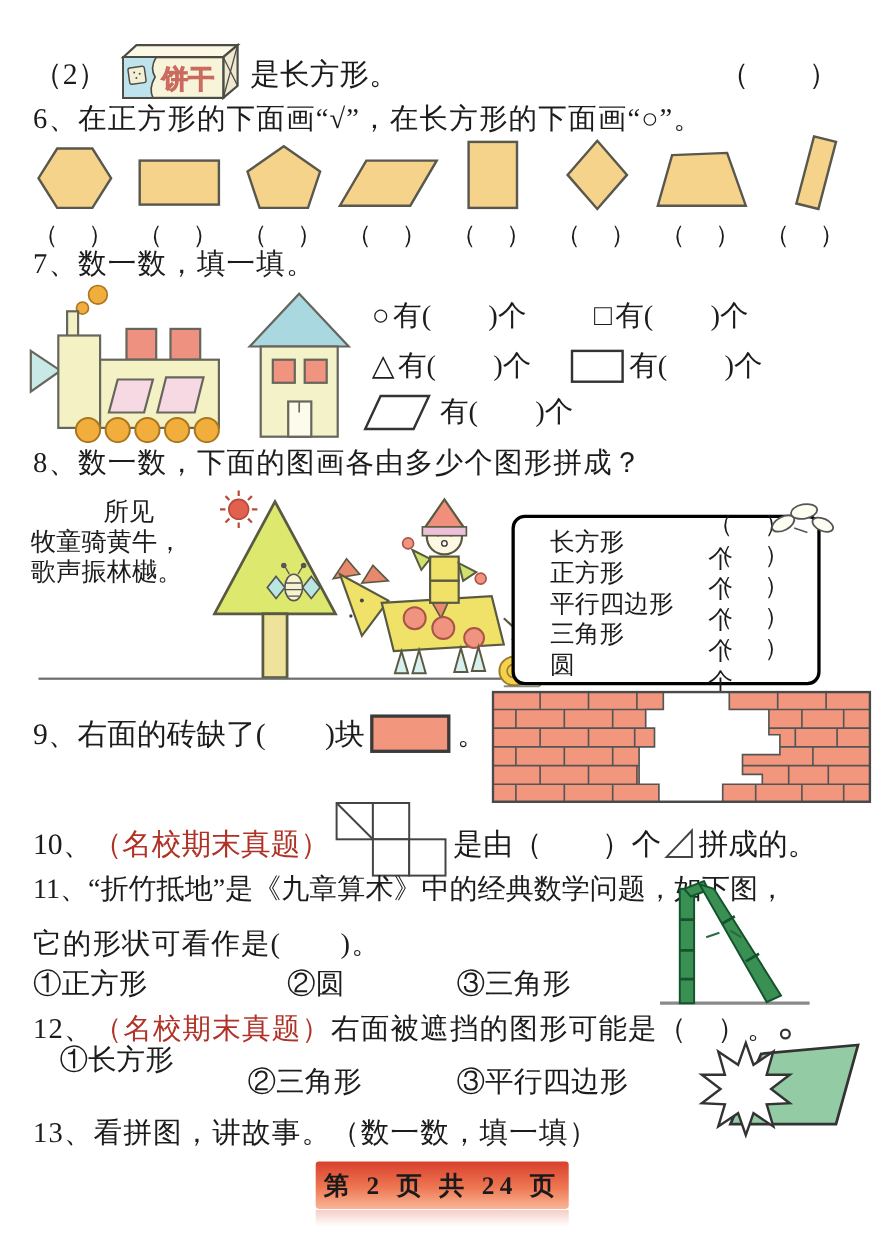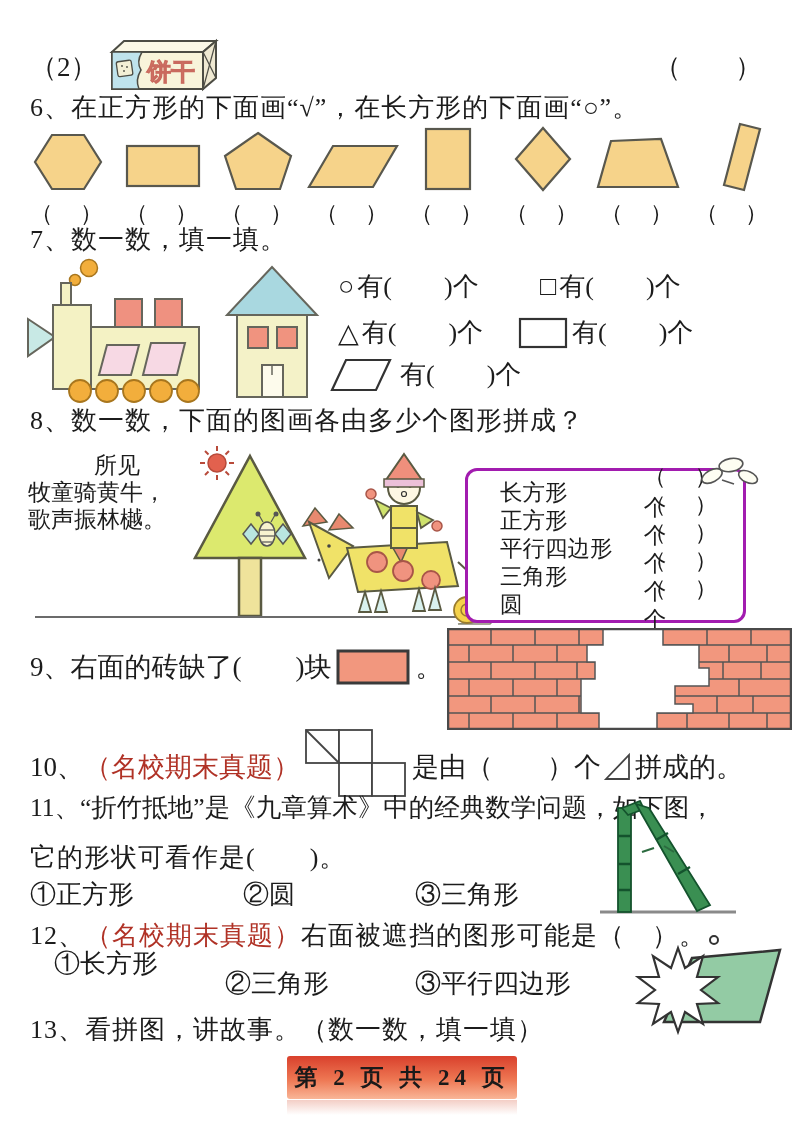--- a/index.html
+++ b/index.html
@@ -16,21 +16,21 @@
   .shape-holder{height:66px;display:flex;align-items:flex-end;justify-content:center;}
   .paren{font-size:23px;margin-top:6px;letter-spacing:2px;}
   
   .fillitem{position:absolute;font-size:26px;white-space:nowrap;display:flex;align-items:center;}
   .glyph{font-size:27px;margin-right:3px;}
   
   .poem{position:absolute;left:28px;top:14px;width:180px;font-size:23px;font-weight:400;line-height:27px;}
   .poem-title{margin-left:66px;}
   .poem-author{margin-left:24px;}
   
-  .countbox{position:absolute;left:465px;top:30px;width:281px;height:155px;border:3px solid #a21caf;
+  .countbox{position:absolute;left:465px;top:30px;width:281px;height:155px;border:3px solid #000000;
             border-radius:12px;background:#fff;padding-top:7px;box-sizing:border-box;}
   .countrow{display:flex;font-size:22.5px;height:28px;align-items:center;}
   .countrow .lbl{margin-left:32px;width:148px;}
   .countrow .ans{letter-spacing:3px;}
   
   .opt{position:absolute;font-size:26px;white-space:nowrap;}
   
   .footer{position:absolute;left:287px;top:1056px;width:230px;height:43px;border-radius:3px;
           background:linear-gradient(180deg,#d9402c 0%,#ee7753 55%,#f9b697 100%);
           display:flex;align-items:center;justify-content:center;
@@ -53,20 +53,21 @@
       <line x1="101" y1="16" x2="114" y2="42" stroke="#4c4c44" stroke-width="1.2"></line>
       <line x1="101" y1="53" x2="114" y2="5" stroke="#4c4c44" stroke-width="1.2"></line>
       <rect x="10" y="16" width="91" height="37" fill="#f8f4da" stroke="#4c4c44" stroke-width="2"></rect>
       <path d="M10,16 L40,16 Q34,26 39,34 Q33,44 37,53 L10,53 Z" fill="#bfe3ec" stroke="#4c4c44" stroke-width="1.5"></path>
       <rect x="15" y="25" width="15" height="15" rx="2" fill="#f3efd5" stroke="#4c4c44" stroke-width="1.3" transform="rotate(-8 22 32)"></rect>
       <circle cx="20" cy="30" r="0.9" fill="#4c4c44"></circle>
         <circle cx="25" cy="31" r="0.9" fill="#4c4c44"></circle>
       <circle cx="22" cy="35" r="0.9" fill="#4c4c44"></circle>
       <text x="69" y="44" text-anchor="middle" font-size="24" font-weight="bold" fill="#ef9583" stroke="#c96a5e" stroke-width="0.8">饼干</text>
     </svg>
+    <span>是长方形。</span>
     <span style="margin-left:auto;margin-right:8px;">（　　）</span>
   </div>
 
   <div class="abs qline" style="left:30px;top:90px;">6、在正方形的下面画“√”，在长方形的下面画“○”。</div>
 
   <div class="abs shape-strip">
     <div class="shape-cell">
       <div class="shape-holder">
           <svg width="82" height="60" viewBox="0 0 82 60">
         <polygon points="25,3 57,3 74,30 57,57 25,57 8,30" fill="#f6d38a" stroke="#59584e" stroke-width="2.2"></polygon>
@@ -369,21 +370,21 @@
     <span>是由（　　）个</span>
     <svg width="30" height="30" viewBox="0 0 30 30" style="margin:0 2px;">
       <polygon points="26,3 26,27 3,27" fill="#fff" stroke="#444" stroke-width="1.8"></polygon>
       </svg>
     <span>拼成的。</span>
   </div>
 
   <div class="abs" style="left:30px;top:790px;font-size:25.5px;white-space:nowrap;">11、“折竹抵地”是《九章算术》中的经典数学问题，如下图，</div>
   <div class="abs qline" style="left:30px;top:840px;">它的形状可看作是(　　)。</div>
   <span class="opt" style="left:30px;top:877px;text-align:center;">①正方形</span>
-  <span class="opt" style="left:243px;top:877px;">②圆</span>
+  <span class="opt" style="left:261px;top:877px;">②圆</span>
   <span class="opt" style="left:415px;top:877px;">③三角形</span>
 
   <svg class="abs" style="left:598px;top:800px;" width="140" height="118" viewBox="0 0 140 118">
     <line x1="2" y1="112" x2="138" y2="112" stroke="#8a8a8a" stroke-width="3"></line>
     <rect x="20" y="8" width="13" height="104" fill="#3a8f52" stroke="#14532d" stroke-width="1.8"></rect>
     <line x1="20" y1="36" x2="33" y2="36" stroke="#14532d" stroke-width="2.5"></line>
     <line x1="20" y1="64" x2="33" y2="64" stroke="#14532d" stroke-width="2.5"></line>
     <line x1="20" y1="90" x2="33" y2="90" stroke="#14532d" stroke-width="2.5"></line>
     <polygon points="24,8 42,1 46,9 30,15" fill="#3a8f52" stroke="#14532d" stroke-width="1.8"></polygon>
     <polygon points="38,4 51,8 112,105 99,111" fill="#3a8f52" stroke="#14532d" stroke-width="1.8"></polygon>

